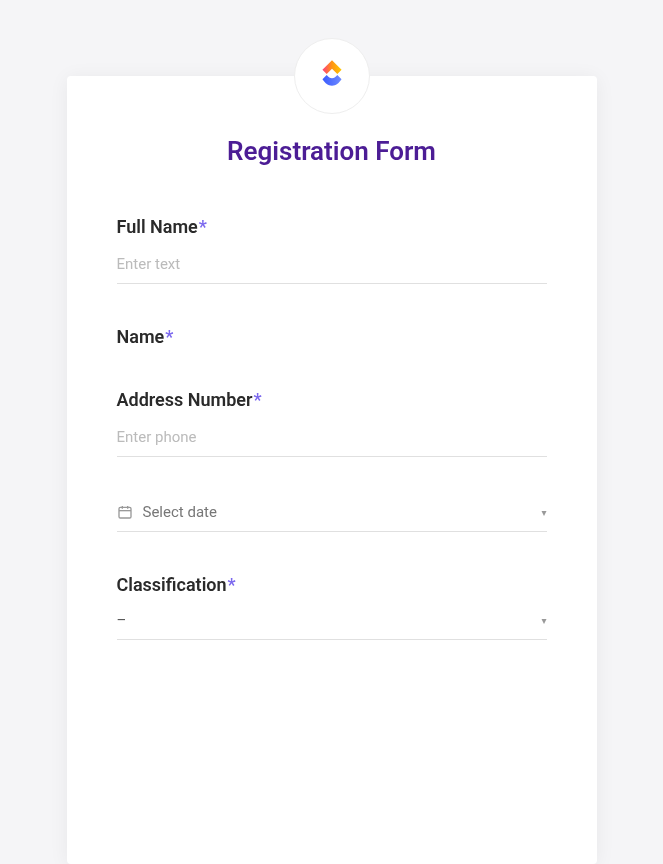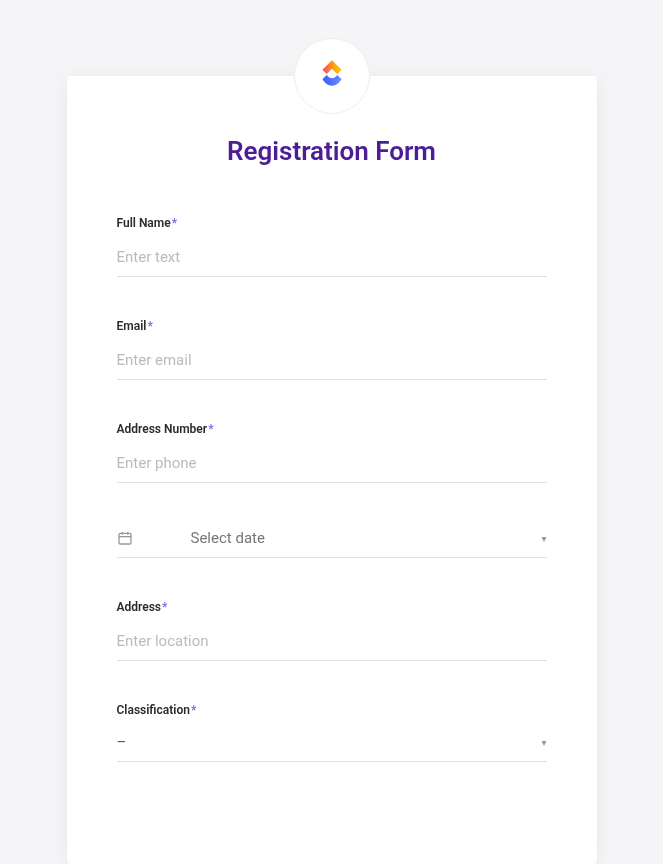--- a/index.html
+++ b/index.html
@@ -52,21 +52,21 @@
       color: #4c1d95;
       margin-bottom: 50px;
     }
     .form {
       padding: 0 50px;
     }
     .field {
       margin-bottom: 42px;
     }
     .field-label {
-      font-size: 12px;
+      font-size: 18px;
       font-weight: 600;
       color: #2a2a2a;
       margin-bottom: 12px;
       display: block;
     }
     .required {
       color: #7b68ee;
       margin-left: 1px;
     }
     .text-input {
@@ -83,21 +83,20 @@
     .text-input::placeholder {
       color: #bbbbbb;
     }
     .select-row {
       display: flex;
       align-items: center;
       border-bottom: 1px solid #e0e0e0;
       padding: 4px 0 10px 0;
       cursor: pointer;
       position: relative;
-      gap: 48px;
     }
     .select-row .icon-slot {
       margin-right: 10px;
       color: #999;
       display: flex;
       align-items: center;
     }
     .select-row .placeholder {
       font-size: 15px;
       color: #777;
@@ -141,23 +140,22 @@
 
     <div class="field">
       <label class="field-label">
         <span>Full Name</span><span class="required">*</span>
       </label>
       <input type="text" class="text-input" placeholder="Enter text" style="">
     </div>
 
     <div class="field">
       <label class="field-label">
-        <span>Email</span><span class="required">*</span>
+        <span>Name</span><span class="required">*</span>
       </label>
-      <input type="email" class="text-input" placeholder="Enter email" style="">
     </div>
 
     <div class="field">
       <label class="field-label">
         <span>Address Number</span><span class="required">*</span>
       </label>
       <input type="tel" class="text-input" placeholder="Enter phone" style="">
     </div>
 
     <div class="field">
@@ -168,26 +166,20 @@
             <line x1="3" y1="10" x2="21" y2="10"></line>
             <line x1="8" y1="3" x2="8" y2="7"></line>
             <line x1="16" y1="3" x2="16" y2="7"></line>
           </svg>
         </span>
         <span class="placeholder">Select date</span>
         <span class="caret">▾</span>
       </div>
     </div>
 
-    <div class="field">
-      <label class="field-label">
-        <span>Address</span><span class="required">*</span>
-      </label>
-      <input type="text" class="text-input" placeholder="Enter location" style="">
-    </div>
 
     <div class="field">
       <label class="field-label">
         <span>Classification</span><span class="required">*</span>
       </label>
       <div class="select-row">
         <span class="placeholder dash">–</span>
         <span class="caret">▾</span>
       </div>
     </div>

